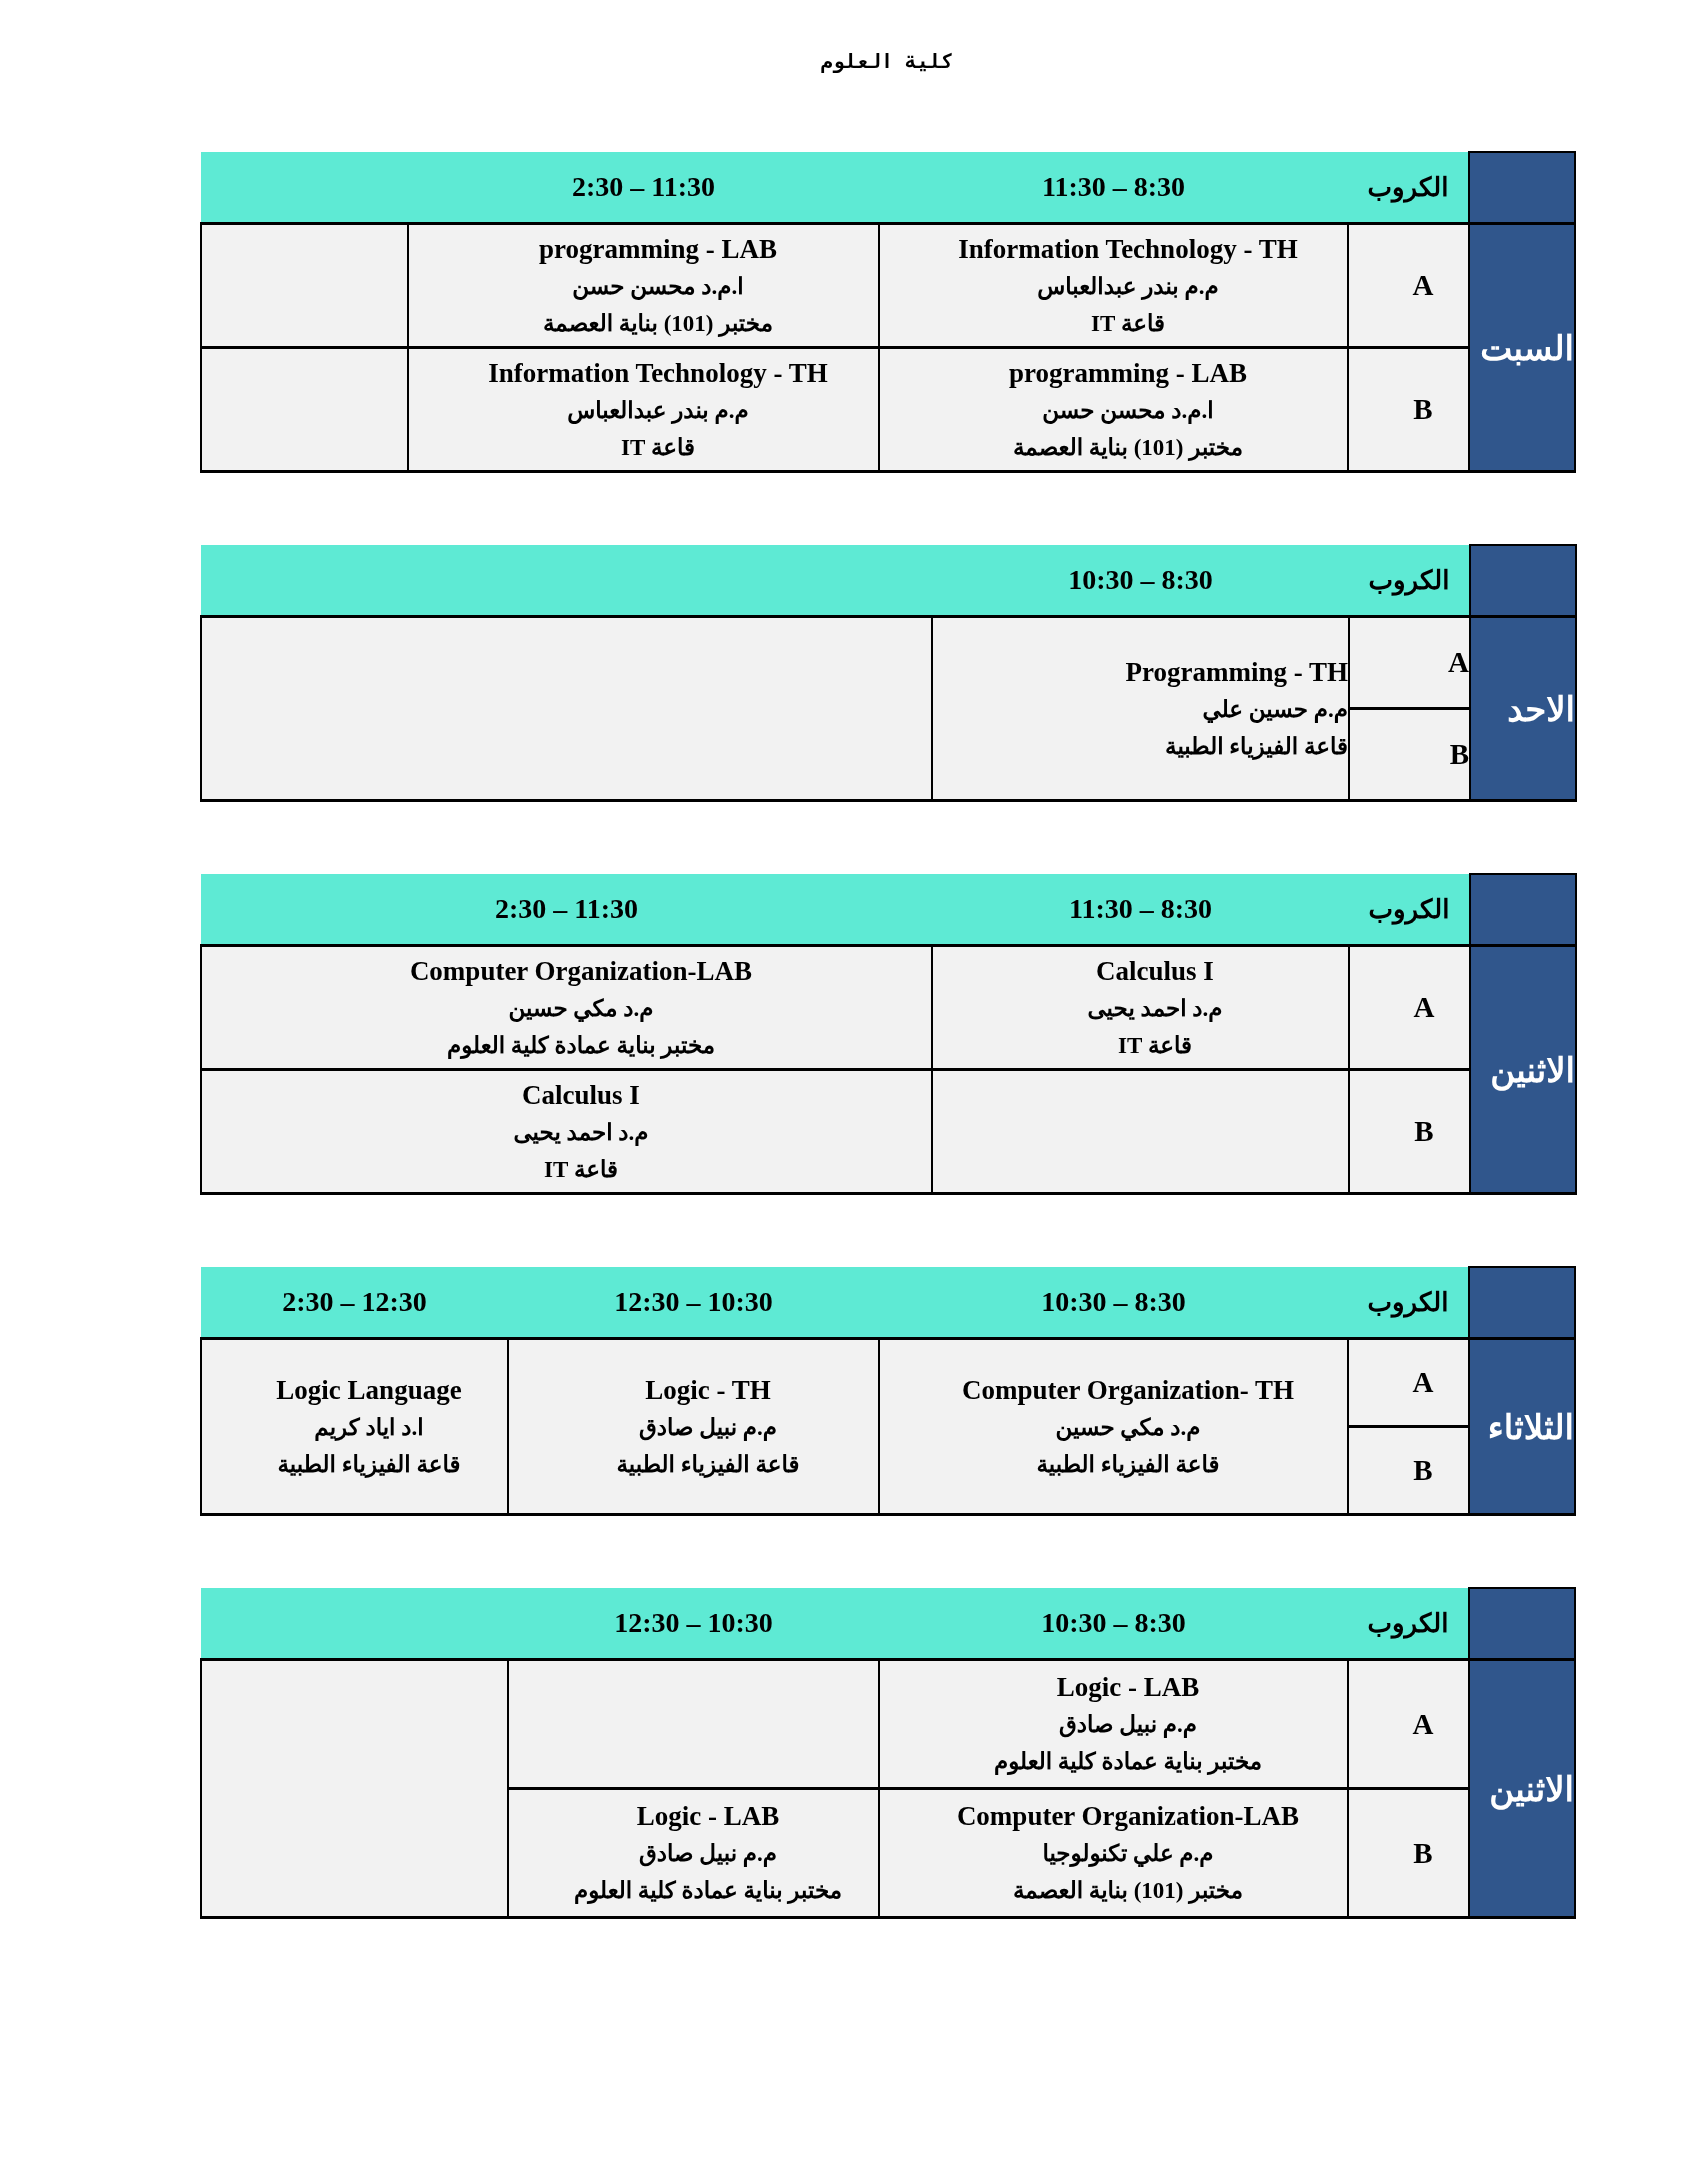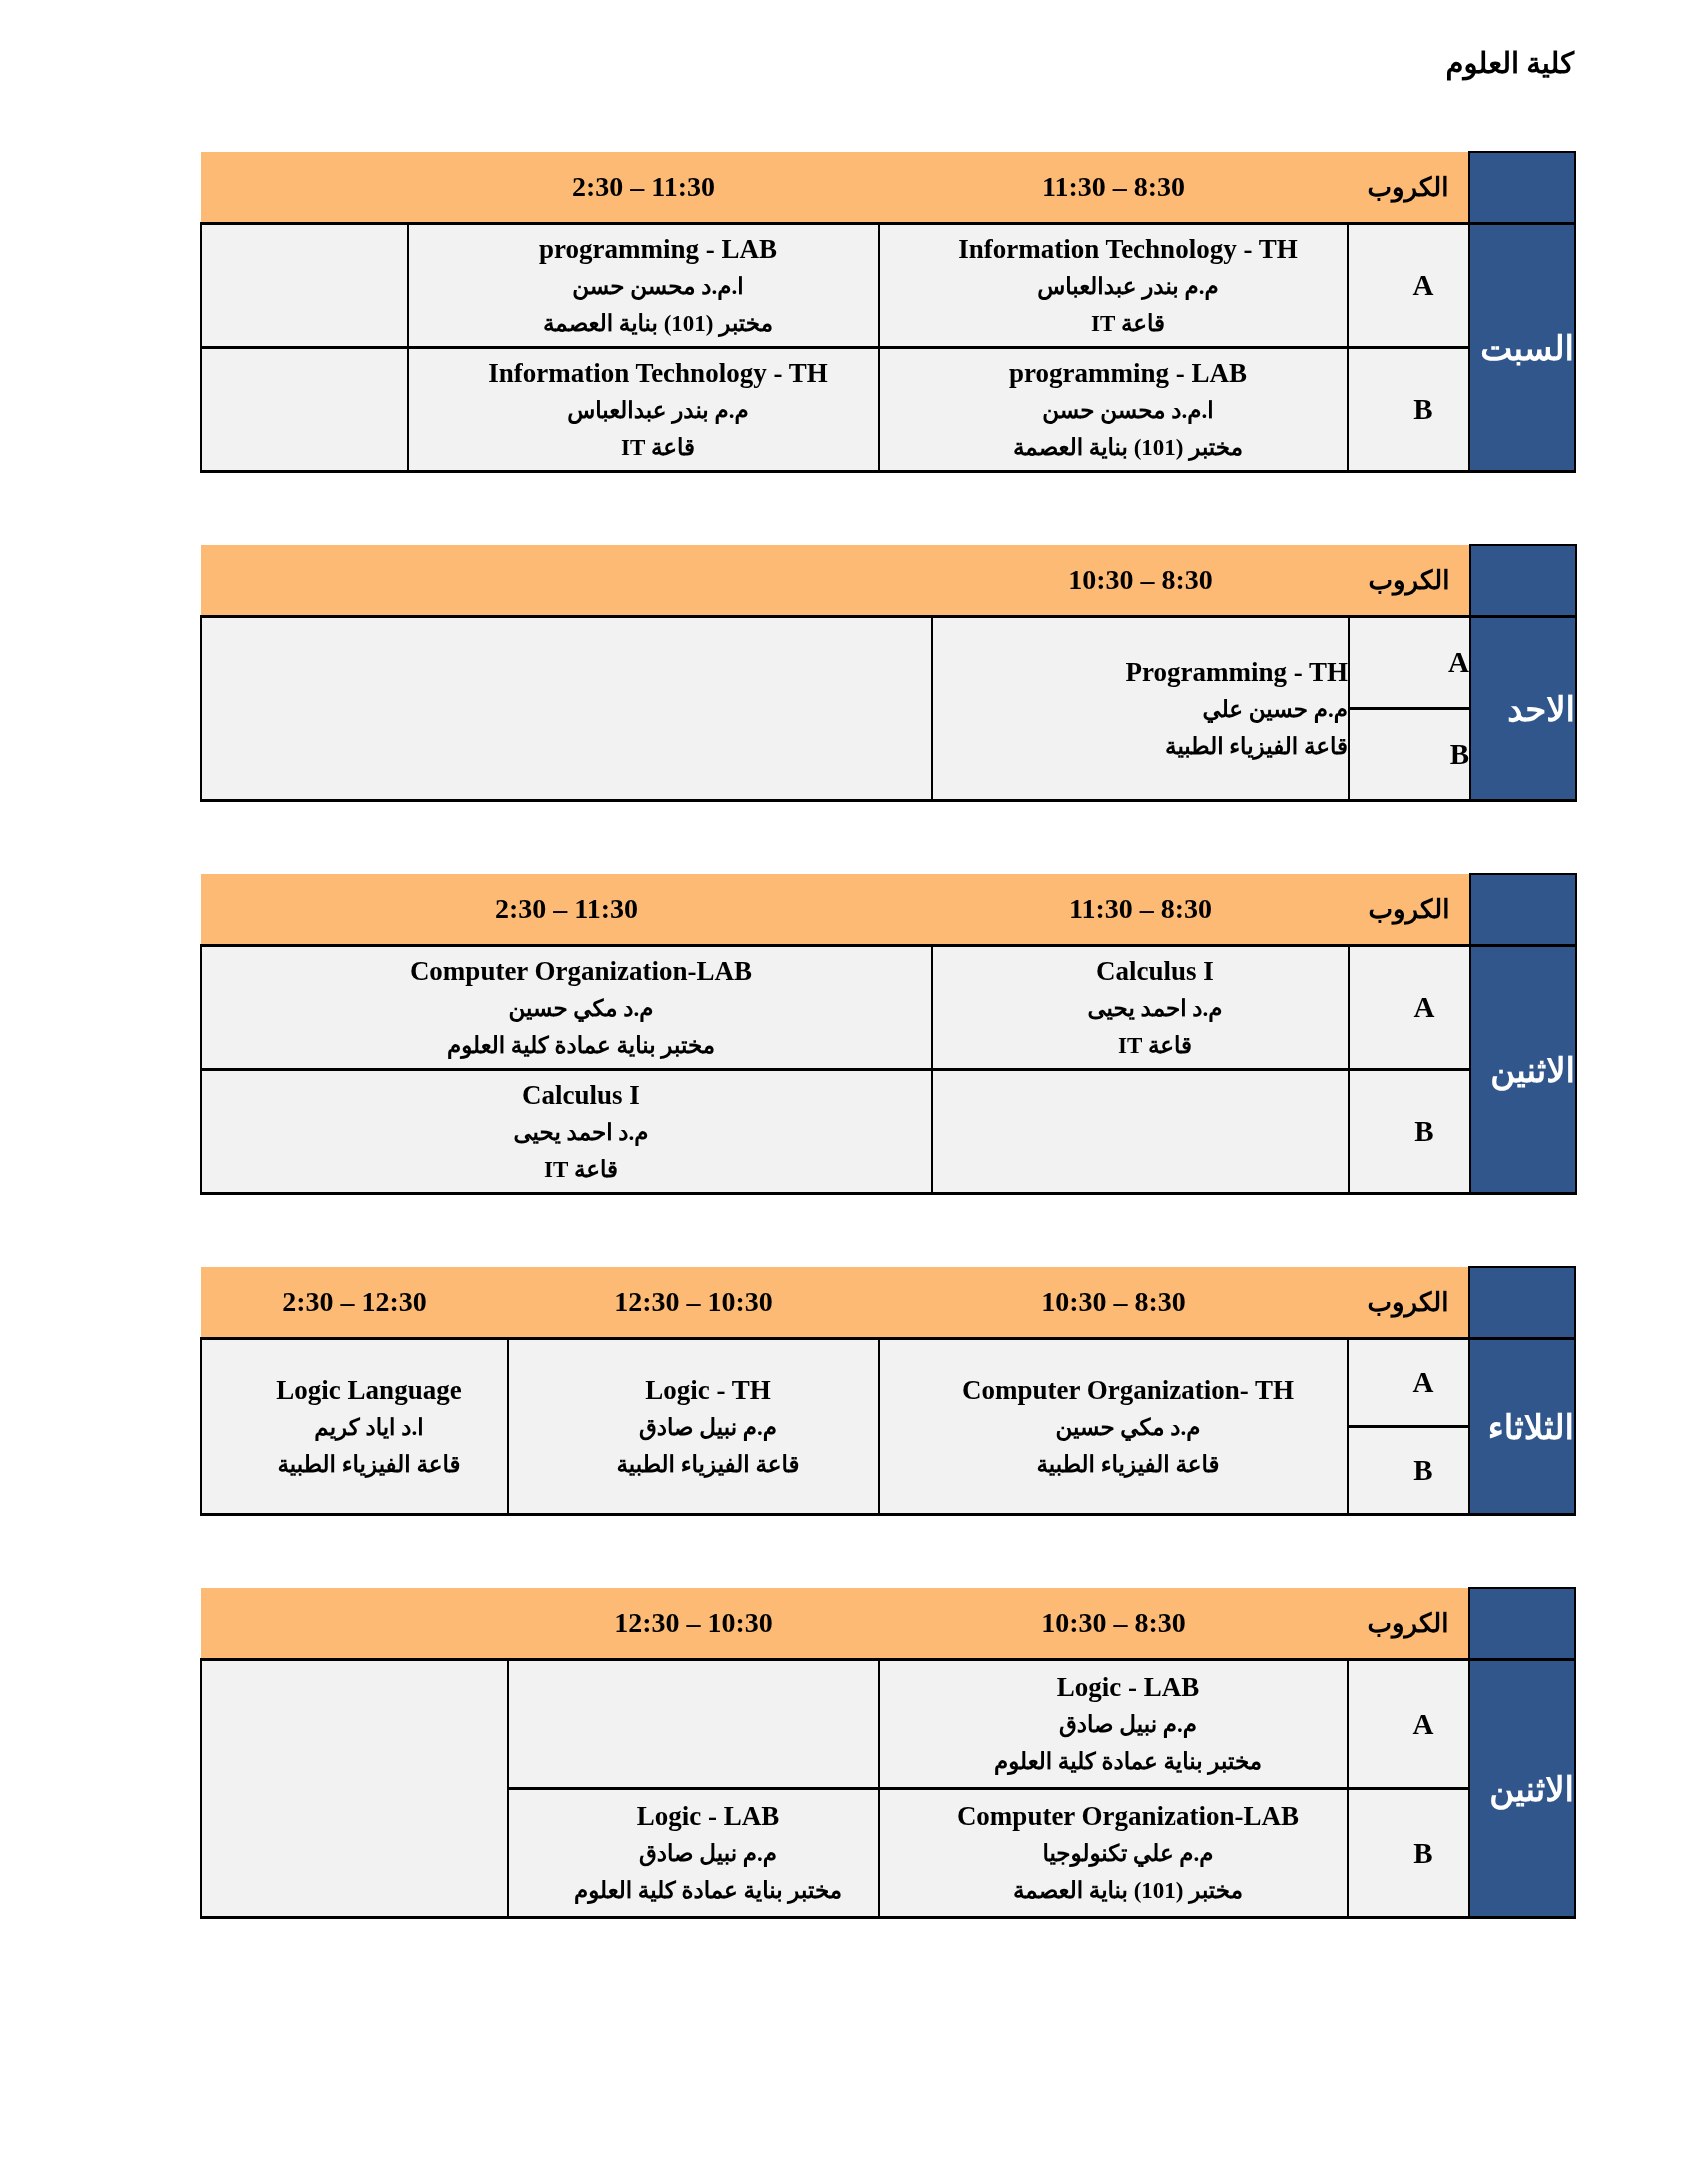--- a/index.html
+++ b/index.html
@@ -8,34 +8,35 @@
     --border:#000000;
   }
   html,body{margin:0;padding:0;}
   body{
     width:1683px;height:2178px;background:#ffffff;
     font-family:"Liberation Serif","DejaVu Serif",serif;
     color:#000;
   }
   .content{margin-left:200px;width:1374px;padding-top:46px;}
   .doc-title{
-    text-align:right;font-weight:bold;font-size:29px;line-height:34px;
+    text-align:center;font-weight:bold;font-size:20px;line-height:34px;
     direction:rtl;
+    font-family:Liberation Mono, monospace;
   }
   .doc-subtitle{
     text-align:center;font-weight:bold;font-size:27px;line-height:34px;
     margin-top:40px;direction:rtl;
   }
   .block{margin-top:71px;}
   .block:first-of-type{margin-top:55px;}
   table{border-collapse:collapse;table-layout:fixed;width:1374px;}
   td{padding:0;margin:0;}
   
   tr.hdr td{
-    border:none;background:#fdba74;height:69px;
+    border:none;background:#5eead4;height:69px;
     text-align:center;vertical-align:middle;
     font-weight:bold;font-size:28px;
   }
   tr.hdr td.dayhead{
     background:var(--day-fill);
     border:2px solid var(--border);
   }
   tr.hdr td.grouphead{font-size:26px;}
   
   td.cell{

